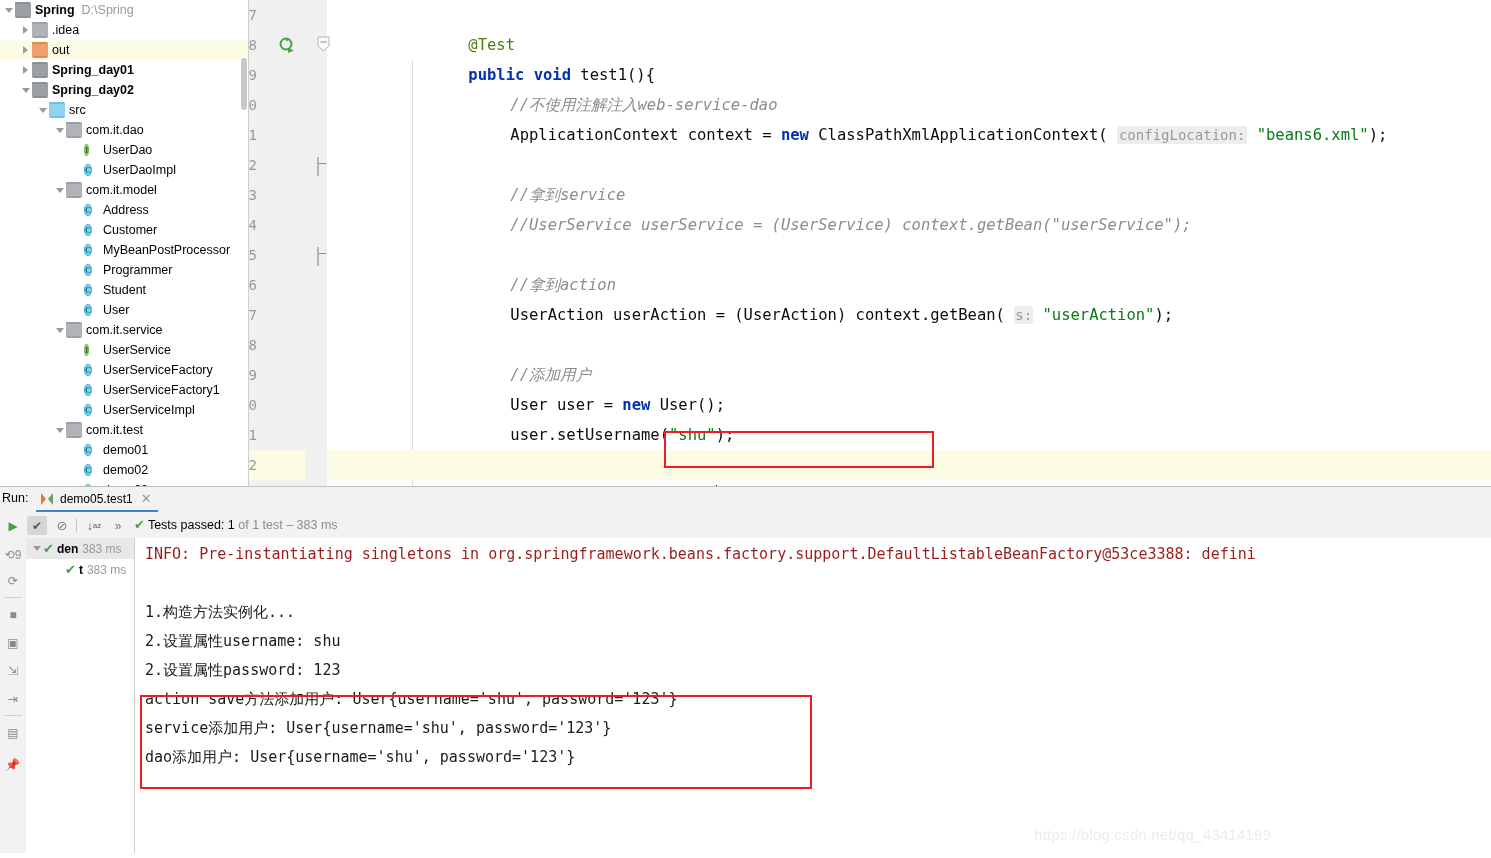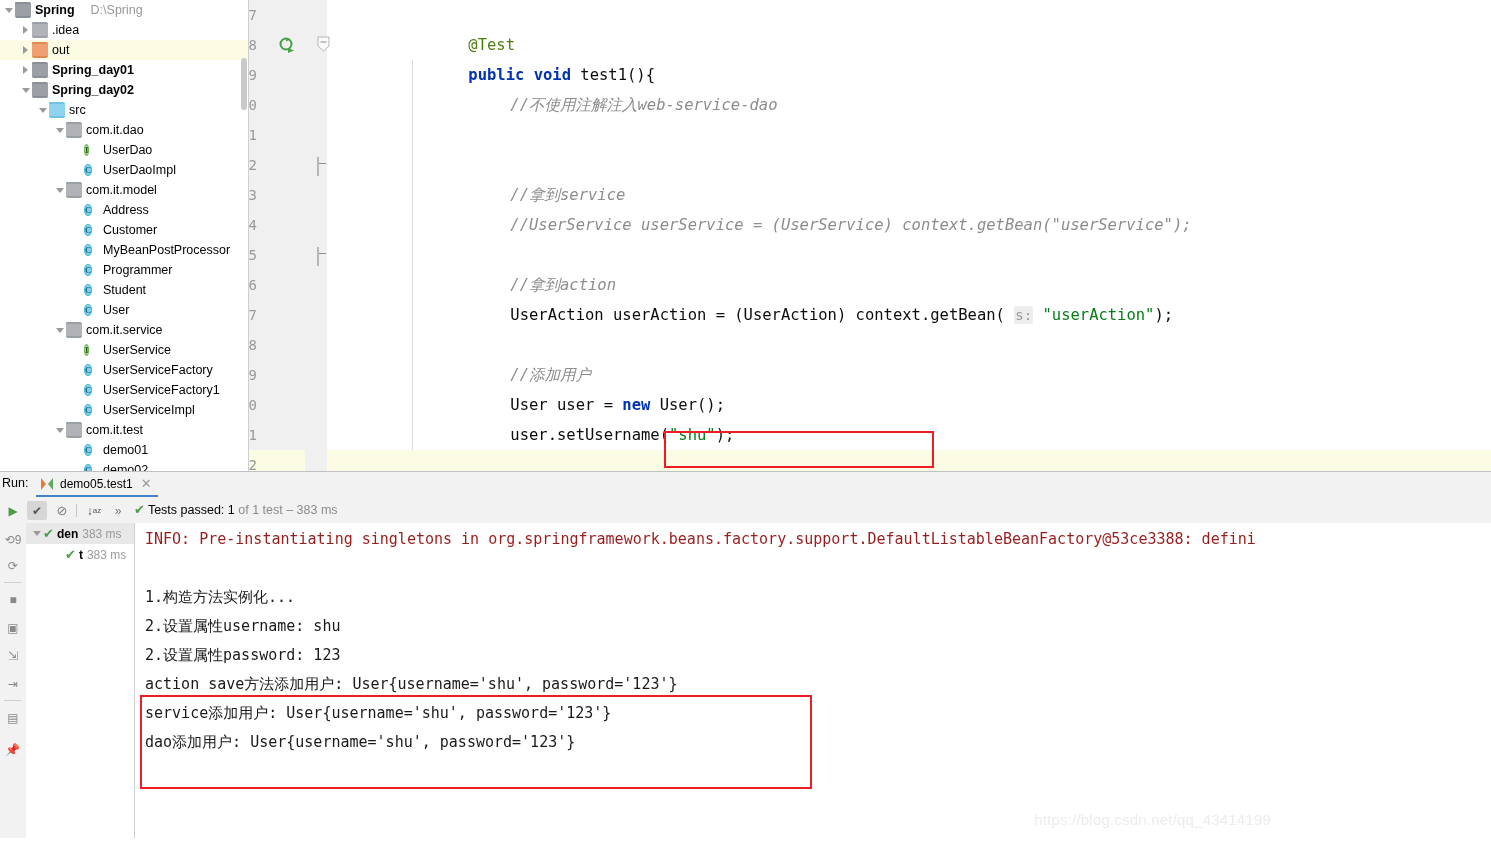--- a/index.html
+++ b/index.html
@@ -25,21 +25,21 @@
     white-space:nowrap; position:relative;
   }
   .tree-row.sel { background:#fcfbe3; }
   .tw { width:13px; height:20px; flex:0 0 13px; display:flex; align-items:center; justify-content:center; }
   .tri { width:0;height:0; }
   .tri.closed { border-left:5px solid #9a9a9a; border-top:4px solid transparent; border-bottom:4px solid transparent; }
   .tri.open { border-top:5px solid #9a9a9a; border-left:4px solid transparent; border-right:4px solid transparent; }
   .ico { width:16px; height:16px; flex:0 0 16px; margin-right:4px; position:relative; display:inline-block; }
   .lbl { line-height:20px; }
   .lbl.bold { font-weight:bold; }
-  .path { color:#999; margin-left:16px; font-weight:normal; }
+  .path { color:#999; margin-left:7px; font-weight:normal; }
 
   
   .ic-folder { background:#9aa0a6; border-radius:1px 2px 2px 2px; }
   .ic-folder:after{content:"";position:absolute;left:0;top:2px;width:16px;height:12px;background:#a8adb3;border-radius:1px;}
   .ic-folder.gray:after{background:#b0b4b9;}
   .ic-folder.orange:after{background:#f0a070;}
   .ic-folder.orange{background:#e08a50;}
   .ic-folder.blue:after{background:#8fd3ef;}
   .ic-folder.blue{background:#6cc3e3;}
   .ic-mod:after{background:#9aa0a6;}
@@ -91,21 +91,21 @@
   .plain { color:#0c0c0c; }
   .vline { position:absolute; left:85px; top:60px; width:1px; height:430px; background:#dcdcdc; }
 
   .redbox-code {
     position:absolute; left:415px; top:431px; width:270px; height:37px;
     border:2px solid #ee1c25; z-index:5;
   }
   .caret { display:inline-block; width:1.5px; height:18px; background:#000; vertical-align:-3px; }
 
   
-  .run-panel { position:absolute; left:0; top:471px; width:1283px; height:367px; background:#fff; }
+  .run-panel { position:absolute; left:0; top:486px; width:1283px; height:367px; background:#fff; }
   .run-sep { position:absolute; left:0; top:0; width:1491px; height:1px; background:#c0c0c0; }
 
   .run-tabbar { position:absolute; left:0; top:1px; width:1491px; height:25px; background:#f2f2f2; }
   .run-label { position:absolute; left:2px; top:4px; font-size:12.5px; color:#000; }
   .run-tab { position:absolute; left:36px; top:0px; height:25px; display:flex; align-items:center;
              border-bottom:2px solid #4183c4; padding:0 6px 0 4px; }
   .tab-ico { width:14px;height:14px; margin-right:6px; position:relative; }
   .tab-ico:before{content:"";position:absolute;left:1px;top:1px;border-left:5px solid #e07b3c;border-top:6px solid transparent;border-bottom:6px solid transparent;}
   .tab-ico:after{content:"";position:absolute;right:1px;top:1px;border-right:5px solid #5fa85f;border-top:6px solid transparent;border-bottom:6px solid transparent;}
   .tab-text { font-size:12px; color:#000; }
@@ -406,20 +406,23 @@
         </div>
 
         <div class="code-line" style="top:30px;left:48px;">
           <span class="kw">public</span><span class="plain"> </span><span class="kw">void</span><span class="plain"> </span><span class="plain">test1(){</span>
         </div>
 
         <div class="code-line" style="top:60px;left:90px;">
           <span class="cmt">//不使用注解注入web-service-dao</span>
         </div>
 
+        <div class="code-line" style="top:90px;left:90px;">
+          <span class="plain">ApplicationContext context = </span><span class="kw">new</span><span class="plain"> ClassPathXmlApplicationContext(</span><span> </span><span class="hint">configLocation:</span><span> </span><span class="str">"beans6.xml"</span><span class="plain">);</span>
+        </div>
 
         <div class="code-line" style="top:150px;left:90px;">
           <span class="cmt">//拿到service</span>
         </div>
 
         <div class="code-line" style="top:180px;left:90px;">
           <span class="cmt">//UserService userService = (UserService) context.getBean("userService");</span>
         </div>
 
         <div class="code-line" style="top:240px;left:90px;">

